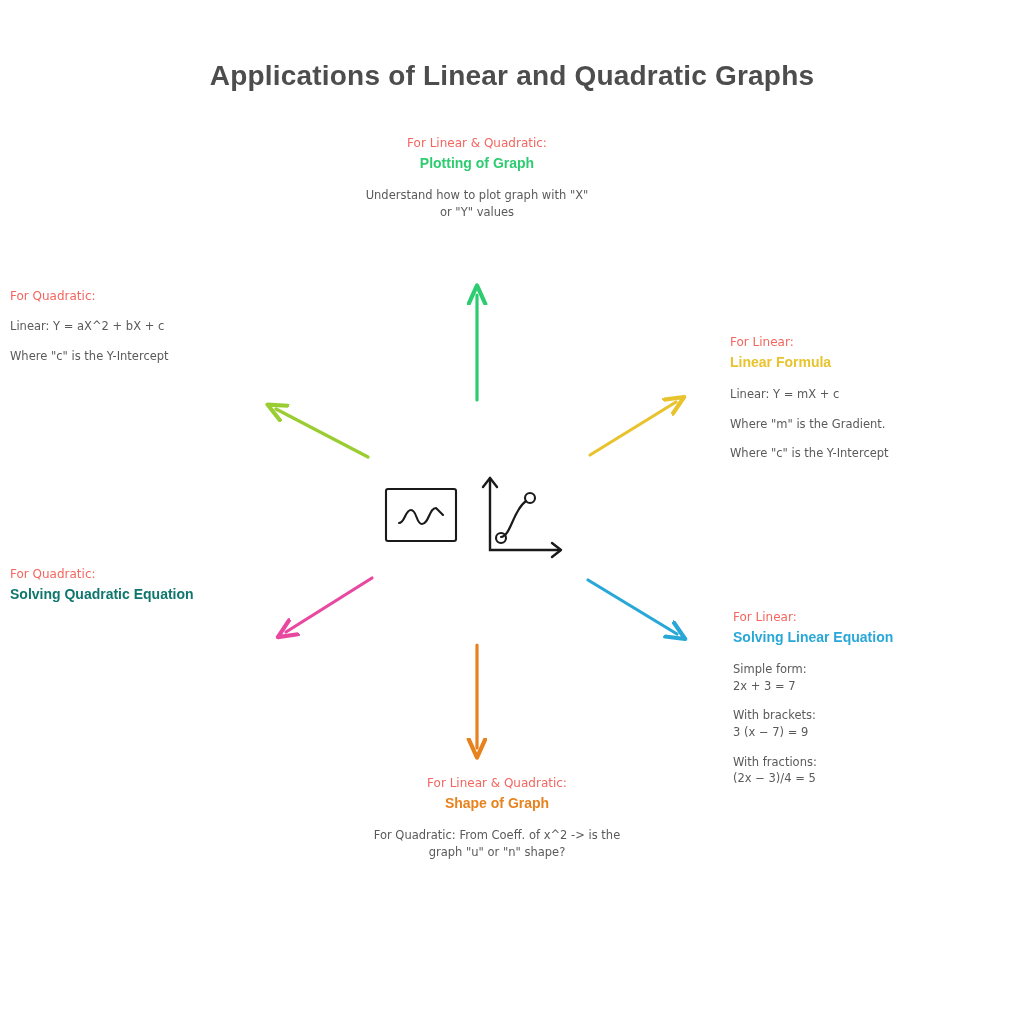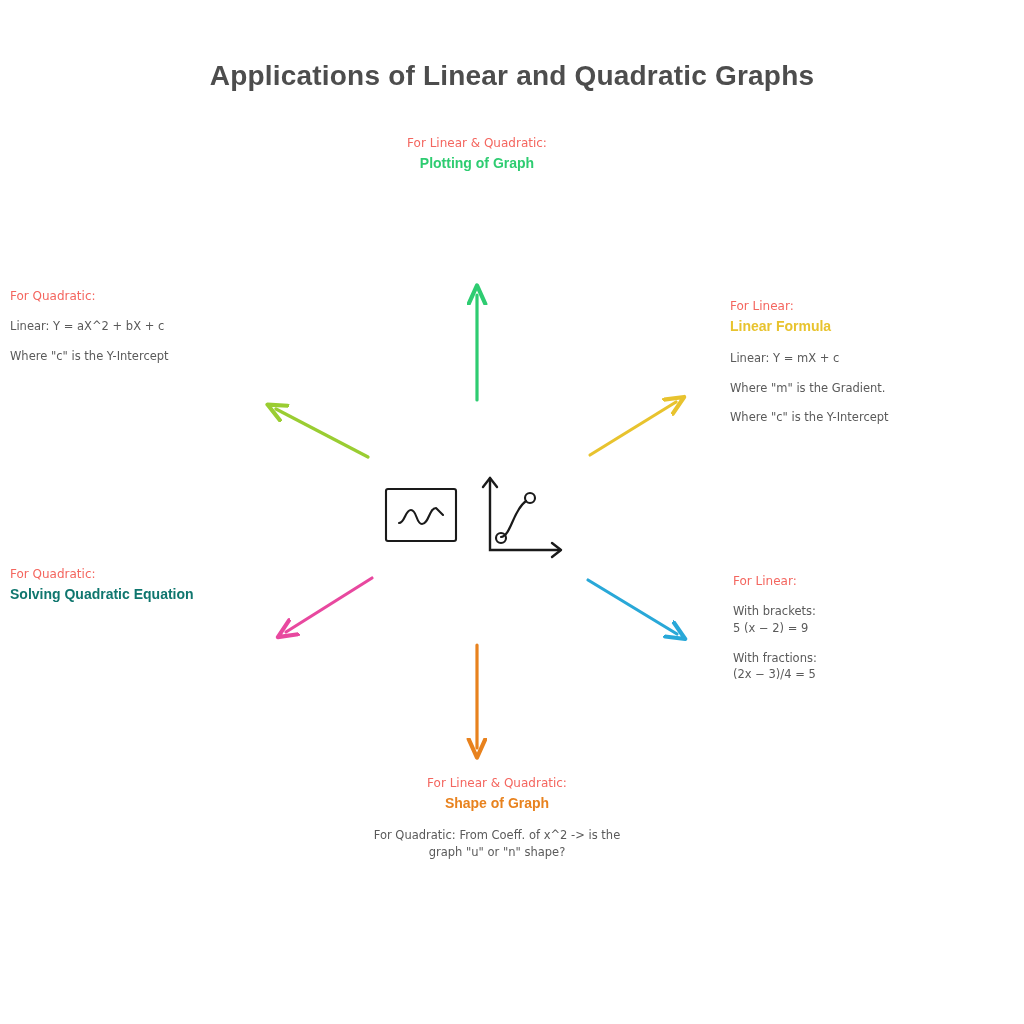--- a/index.html
+++ b/index.html
@@ -53,21 +53,21 @@
     color: #5a5a5a;
     margin-top: 14px;
   }
   .body p {
     margin: 0 0 13px 0;
   }
   .body p:last-child { margin-bottom: 0; }
 
   .align-center { text-align: center; }
   .align-right  { text-align: left; }
-  .align-left   { text-align: left; }
+  .align-left   { text-align: left; margin-top: 36px; }
 
   
   #node-plotting   { top: 135px; left: 362px; width: 230px; }
   #node-quadformula{ top: 288px; left: 10px;  width: 212px; }
   #node-linformula { top: 298px; left: 730px; width: 240px; }
   #node-solvequad  { top: 566px; left: 10px;  width: 212px; }
   #node-solvelin   { top: 573px; left: 733px; width: 240px; }
   #node-shape      { top: 775px; left: 358px; width: 278px; }
 
   
@@ -154,20 +154,23 @@
       <path d="M121,67 C131,66 133,40 146,31" fill="none" stroke="#1a1a1a" stroke-width="2.2" stroke-linecap="round"></path>
       <circle cx="121" cy="68" r="5" fill="none" stroke="#1a1a1a" stroke-width="2.1"></circle>
       <circle cx="150" cy="28" r="5" fill="none" stroke="#1a1a1a" stroke-width="2.1"></circle>
     </g>
   </svg>
 </div>
 
 <div class="node align-center" id="node-plotting">
   <div class="kicker">For Linear &amp; Quadratic:</div>
   <div class="heading" style="color:#2ecc71">Plotting of Graph</div>
+  <div class="body">
+    <p>Understand how to plot graph with "X" or "Y" values</p>
+  </div>
 </div>
 
 <div class="node align-right" id="node-quadformula">
   <div class="kicker">For Quadratic:</div>
   <div class="body">
     <p>Linear: Y = aX^2 + bX + c</p>
     <p>Where "c" is the Y-Intercept</p>
   </div>
 </div>
 
@@ -181,23 +184,26 @@
   </div>
 </div>
 
 <div class="node align-right" id="node-solvequad">
   <div class="kicker">For Quadratic:</div>
   <div class="heading" style="color:#0f766e">Solving Quadratic Equation</div>
 </div>
 
 <div class="node align-left" id="node-solvelin">
   <div class="kicker">For Linear:</div>
-  <div class="body">
+  <div class="heading" style="color:#29a8d8">Solving Linear Equation</div>
+  <div class="body">
+    <p style="white-space:pre-line">Simple form:
+2x + 3 = 7</p>
     <p style="white-space:pre-line">With brackets:
-5 (x − 2) = 9</p>
+3 (x − 7) = 9</p>
     <p style="white-space:pre-line">With fractions:
 (2x − 3)/4 = 5</p>
   </div>
 </div>
 
 <div class="node align-center" id="node-shape">
   <div class="kicker">For Linear &amp; Quadratic:</div>
   <div class="heading" style="color:#e8821e">Shape of Graph</div>
   <div class="body">
     <p>For Quadratic: From Coeff. of x^2 -&gt; is the graph "u" or "n" shape?</p>

